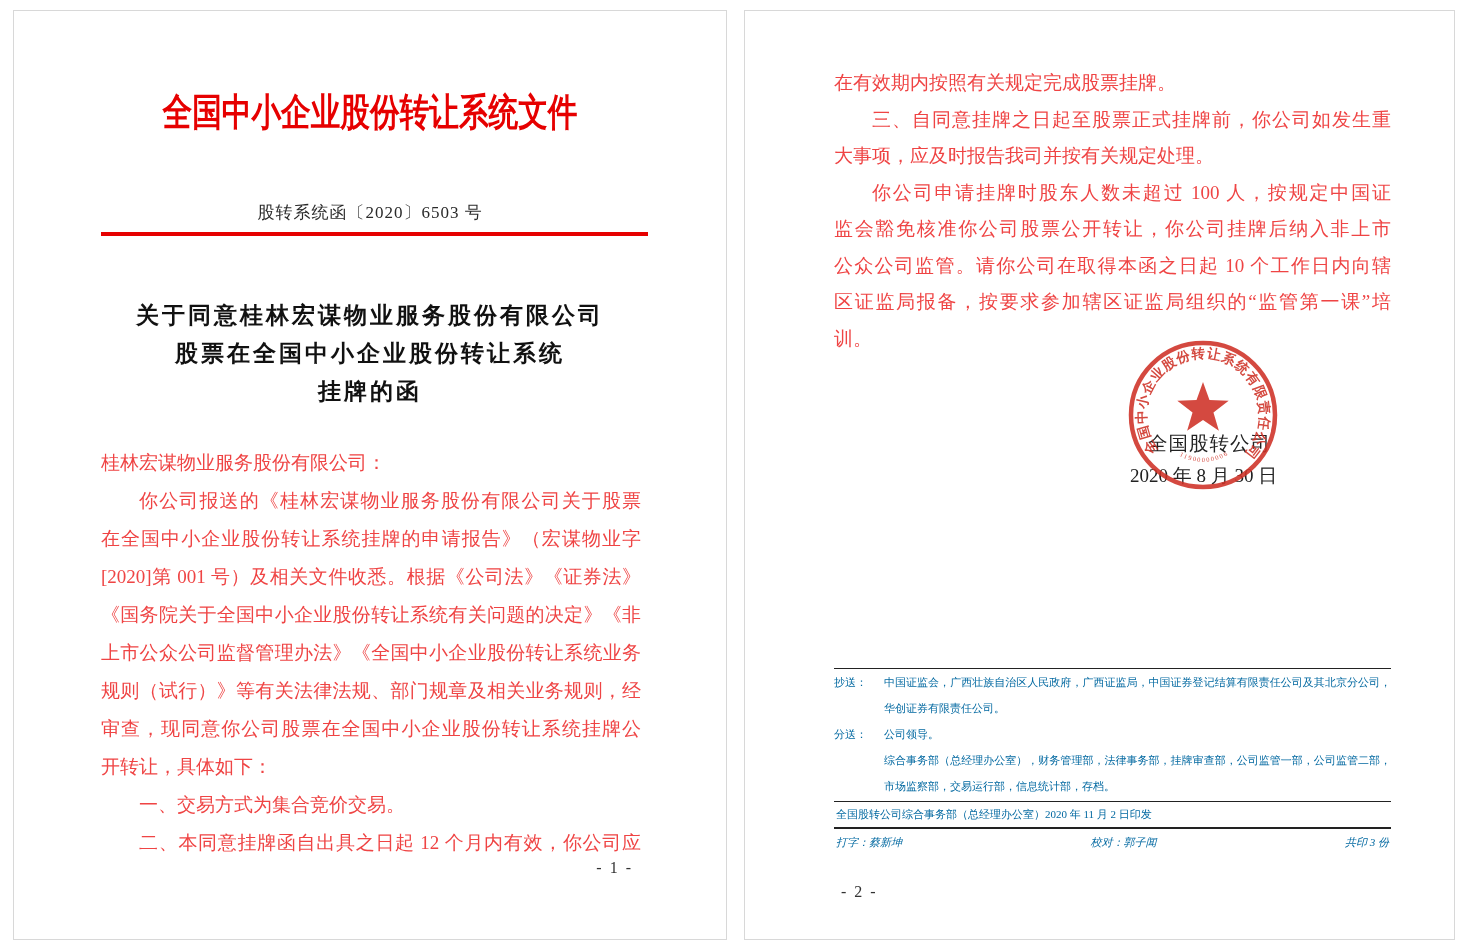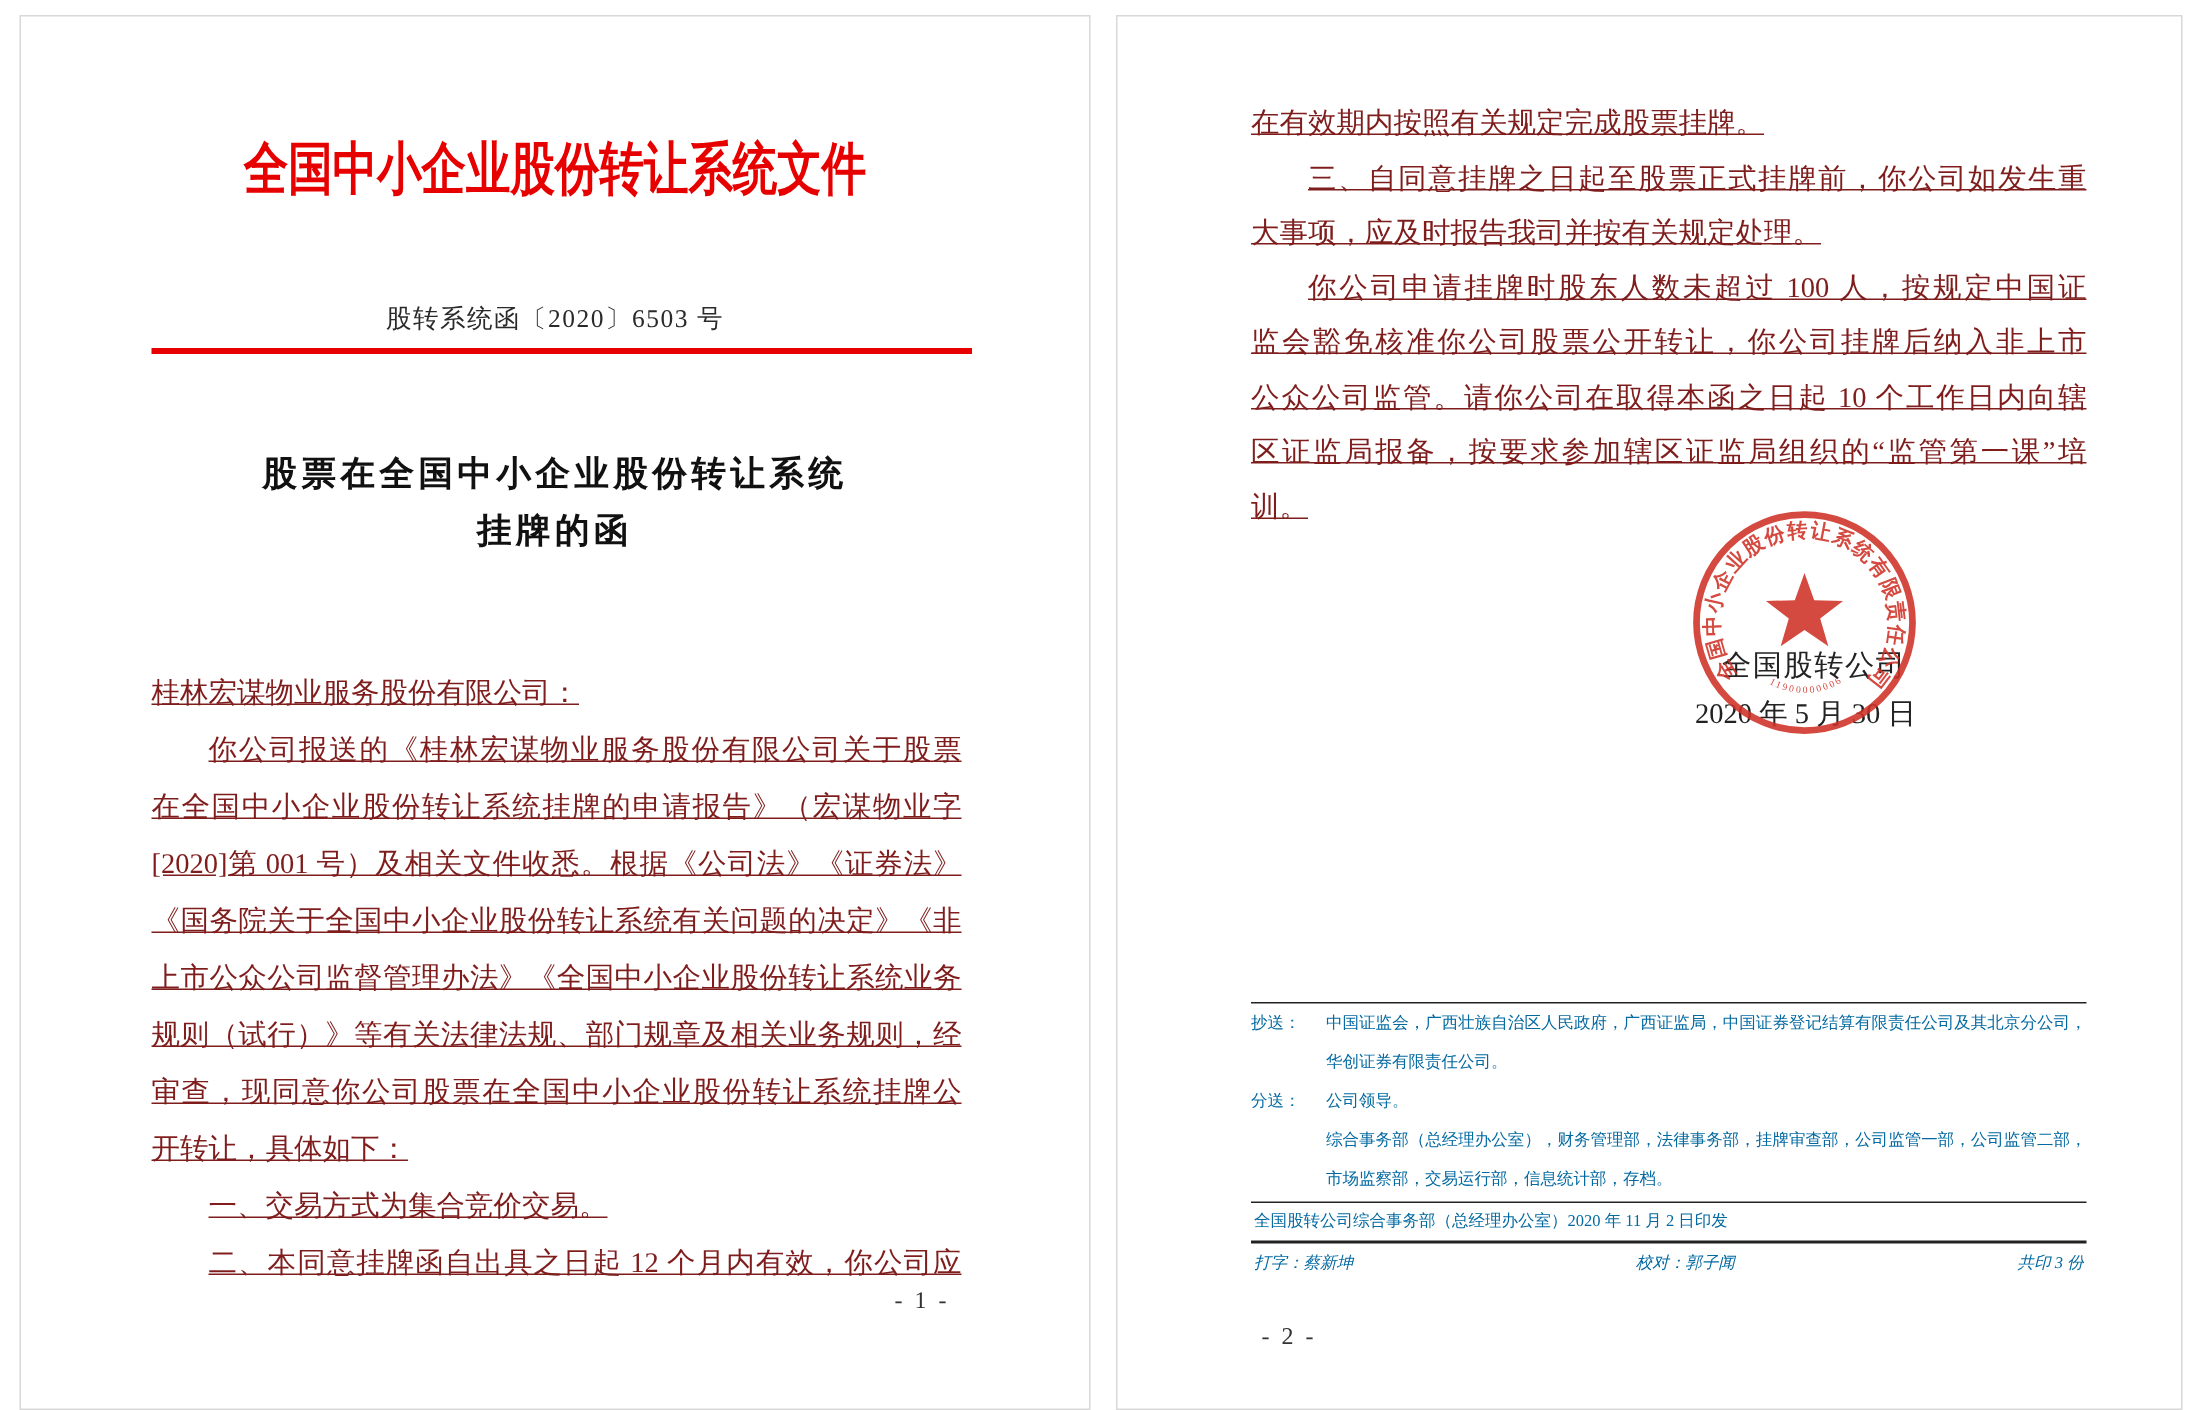--- a/index.html
+++ b/index.html
@@ -23,21 +23,21 @@
     position:absolute;left:0;top:190px;width:100%;text-align:center;
     font-size:17px;color:#2a2a2a;letter-spacing:1px;
   }
   .red-rule{position:absolute;left:87px;top:221px;width:547px;height:4px;background:#e60000;}
 
   .letter-title{
     position:absolute;left:0;top:286px;width:100%;text-align:center;
     font-size:23px;font-weight:bold;line-height:38px;letter-spacing:3px;color:#111;
   }
 
-  .body-lines{position:absolute;font-size:19px;line-height:38px;color:#7f1d1d;text-decoration:underline;}
+  .body-lines{position:absolute;font-size:19px;line-height:38px;color:#ef4444;}
   #page1 .body-lines{left:87px;top:433px;width:540px;}
   #page2 .body-lines{left:89px;top:54px;width:557px;line-height:36.5px;}
   .l{height:38px;overflow:visible;white-space:nowrap;}
   #page2 .l{height:36.5px;}
   .j{text-align:justify;text-align-last:justify;white-space:normal;}
   .i{text-indent:38px;}
 
   .page-num{position:absolute;font-size:16px;color:#333;letter-spacing:2px;}
   #page1 .page-num{left:87px;top:848px;width:540px;text-align:right;padding-right:8px;box-sizing:border-box;}
   #page2 .page-num{left:96px;top:872px;}
@@ -61,20 +61,21 @@
 </style>
 </head>
 <body>
 
 <div class="page" id="page1">
   <div class="doc-header-title">全国中小企业股份转让系统文件</div>
   <div class="doc-number">股转系统函〔2020〕6503 号</div>
   <div class="red-rule"></div>
 
   <div class="letter-title">
+    <div>关于同意桂林宏谋物业服务股份有限公司</div>
     <div>股票在全国中小企业股份转让系统</div>
     <div>挂牌的函</div>
   </div>
 
   <div class="body-lines">
     <div class="l">桂林宏谋物业服务股份有限公司：</div>
     <div class="l i j">你公司报送的《桂林宏谋物业服务股份有限公司关于股票</div>
     <div class="l j">在全国中小企业股份转让系统挂牌的申请报告》（宏谋物业字</div>
     <div class="l j">[2020]第 001 号）及相关文件收悉。根据《公司法》《证券法》</div>
     <div class="l j">《国务院关于全国中小企业股份转让系统有关问题的决定》《非</div>
@@ -95,21 +96,21 @@
     <div class="l i j">三、自同意挂牌之日起至股票正式挂牌前，你公司如发生重</div>
     <div class="l">大事项，应及时报告我司并按有关规定处理。</div>
     <div class="l i j">你公司申请挂牌时股东人数未超过 100 人，按规定中国证</div>
     <div class="l j">监会豁免核准你公司股票公开转让，你公司挂牌后纳入非上市</div>
     <div class="l j">公众公司监管。请你公司在取得本函之日起 10 个工作日内向辖</div>
     <div class="l j">区证监局报备，按要求参加辖区证监局组织的“监管第一课”培</div>
     <div class="l">训。</div>
   </div>
 
   <div class="seal-signer">全国股转公司</div>
-  <div class="seal-date">2020 年 5 月 30 日</div>
+  <div class="seal-date">2020 年 8 月 30 日</div>
 
   <svg class="seal-svg" width="160" height="160" viewBox="0 0 160 160">
     <circle cx="80" cy="80" r="72" fill="none" stroke="#cf3126" stroke-width="4.5"></circle>
     <polygon fill="#cf3126" points="80,47 86.47,65.1 105.68,65.66 90.46,77.4 95.88,95.84 80,85 64.12,95.84 69.54,77.4 54.32,65.66 73.53,65.1"></polygon>
     <defs>
       <path id="sealArc" d="M 35.1 115.1 A 57 57 0 1 1 124.9 115.1" fill="none"></path>
       <path id="sealSerialArc" d="M 53.03 118.5 A 47 47 0 0 0 106.97 118.5" fill="none"></path>
     </defs>
     <text font-size="13.5" fill="#cf3126" font-weight="bold" letter-spacing="1">
       <textPath href="#sealArc" startOffset="0">全国中小企业股份转让系统有限责任公司</textPath>

